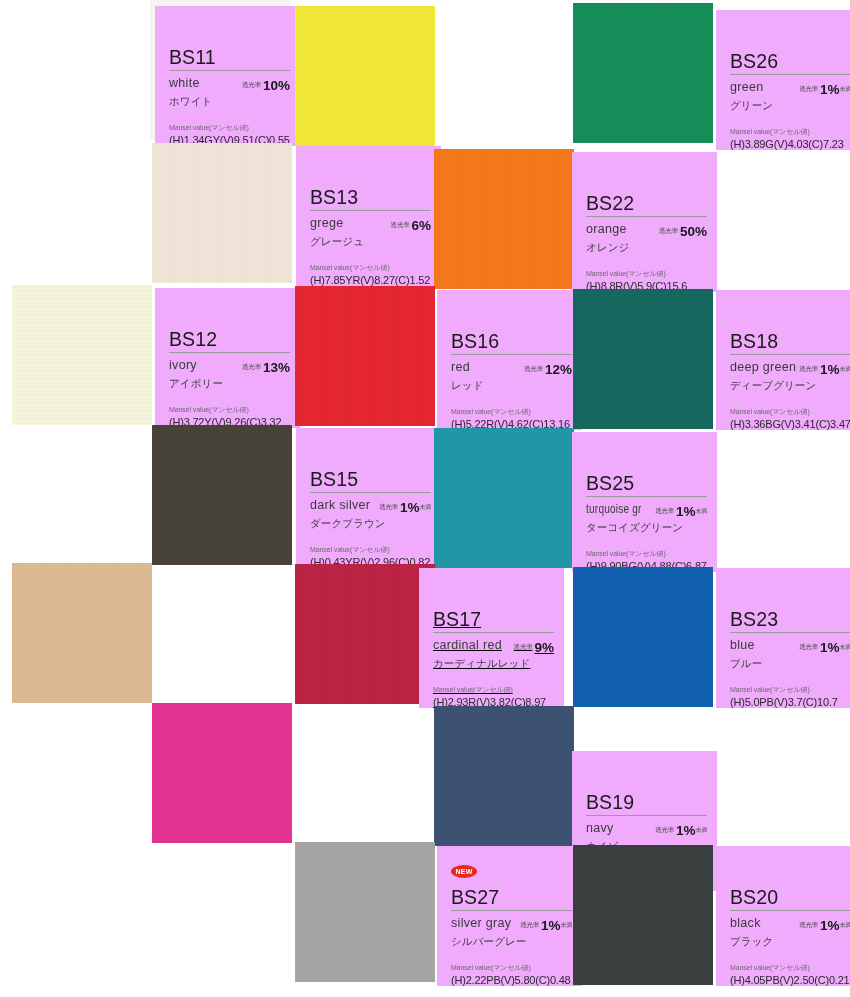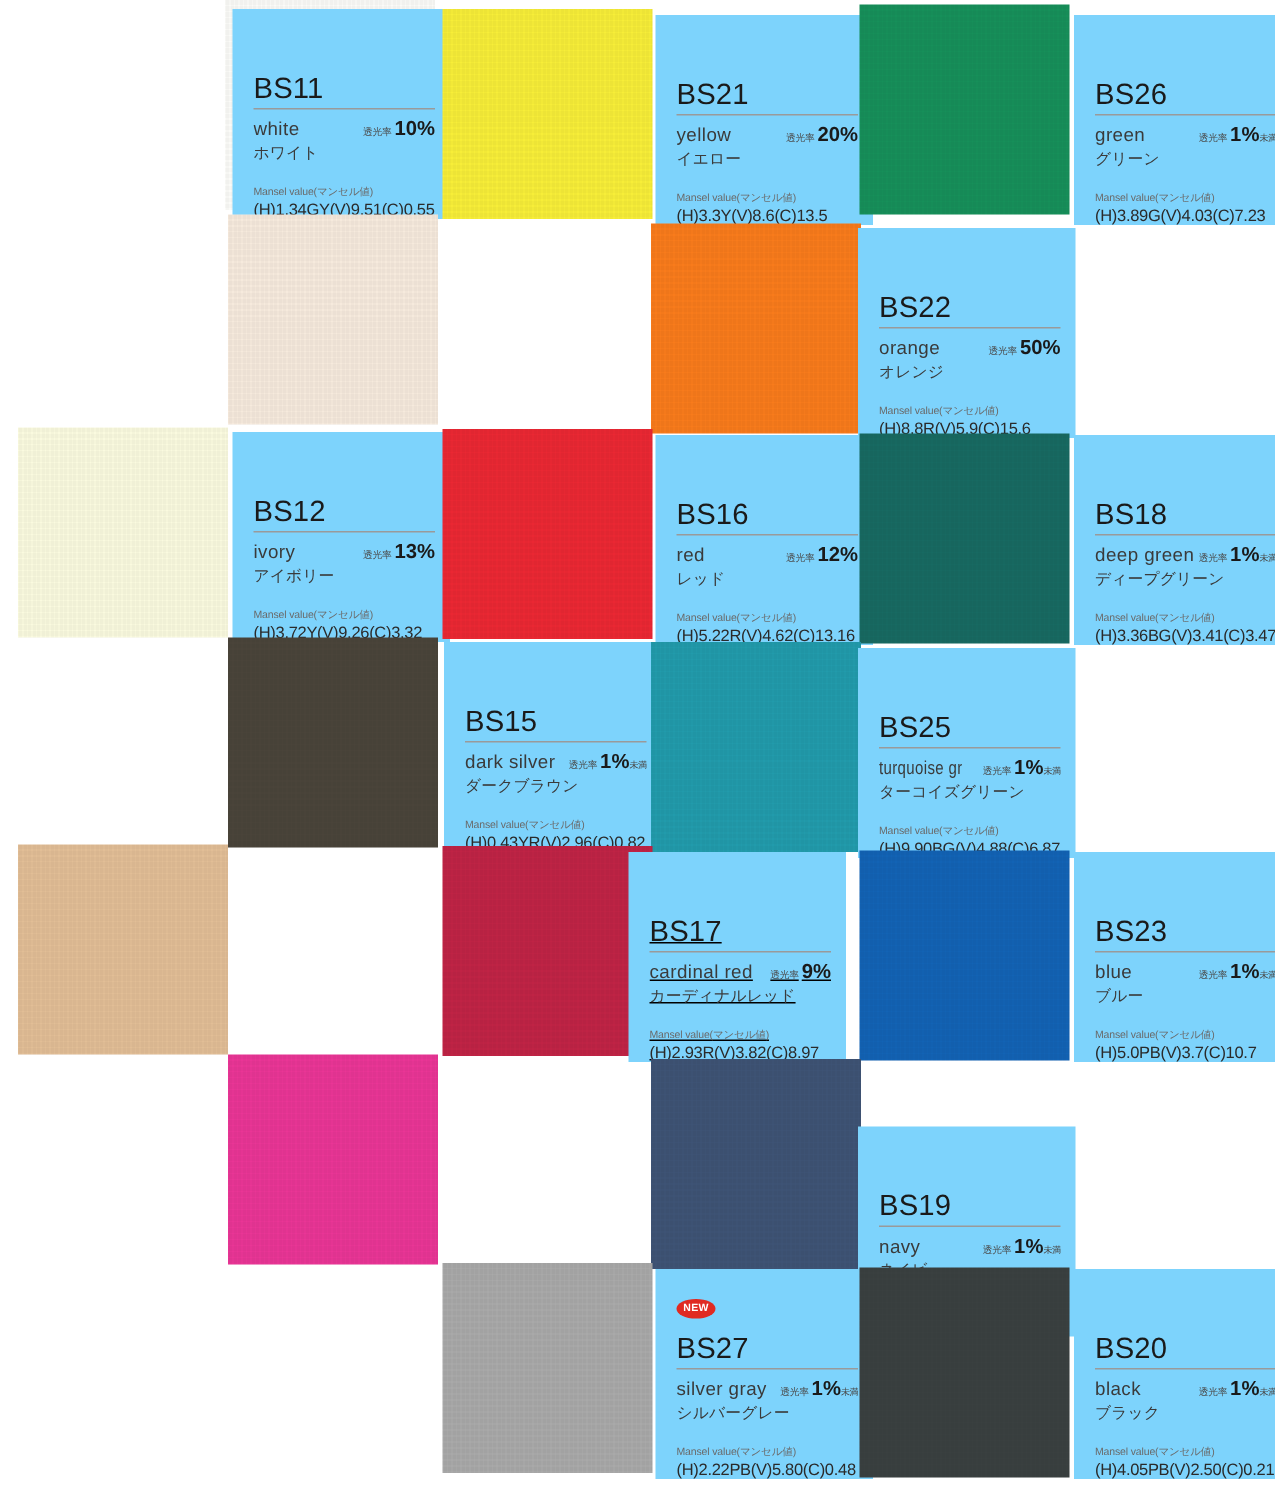--- a/index.html
+++ b/index.html
@@ -25,21 +25,21 @@
     background:
       repeating-linear-gradient(90deg, rgba(255,255,255,0.055) 0px, rgba(255,255,255,0.055) 1px, rgba(0,0,0,0.035) 1px, rgba(0,0,0,0.035) 3px),
       repeating-linear-gradient(0deg, rgba(255,255,255,0.04) 0px, rgba(255,255,255,0.04) 1px, rgba(0,0,0,0.03) 1px, rgba(0,0,0,0.03) 4px);
     mix-blend-mode: multiply;
     opacity: .55;
   }
   
   .cell {
     position: absolute;
     width: 145px; height: 140px;
-    background: #7dd3fc;
+    background: #f0abfc;
     padding: 0 4px 0 14px;
     display: flex;
     flex-direction: column;
     justify-content: flex-start;
   }
   .cell .pad { height: 40px; }
   .code-wrap {
     position: relative;
     display: flex; align-items: flex-end;
     height: 26px;
@@ -78,21 +78,21 @@
     color: #3a3a3a;
     letter-spacing: .3px;
     white-space: nowrap;
     flex: 0 1 auto;
     overflow: hidden;
   }
   .ename.sq { transform: scaleX(.80); transform-origin: left center; width: 125%; }
   .trans {
     margin-left: auto;
     white-space: nowrap;
-    display: flex; align-items: flex-end;
+    display: flex; align-items: center;
   }
   .tlabel { font-size: 6.5px; color: #4a4a4a; letter-spacing: -.2px; }
   .tval { font-size: 13.5px; font-weight: bold; color: #1a1a1a; margin-left: 2px; }
   .tsuf { font-size: 6px; color: #4a4a4a; letter-spacing: -.3px; }
   .jname {
     font-size: 10.5px;
     color: #3a3a3a;
     margin-top: 2px;
     letter-spacing: .1px;
   }
@@ -127,58 +127,58 @@
           <span class="tlabel">透光率</span>
           <span class="tval">10%</span>
           <span class="tsuf"></span>
         </span>
       </div>
       <div class="jname">ホワイト</div>
       <div class="mtitle">Mansel value(マンセル値)</div>
       <div class="mval">(H)1.34GY(V)9.51(C)0.55</div>
     </div>
     <div class="swatch tex" style="left: 295px; top: 6px; background: rgb(247, 238, 56);"></div>
-    <div class="cell" style="left: 437px; top: 10px;">
-      <div class="pad"></div>
-      <div class="code-wrap">
-        <span class="code">BS21</span>
-      </div>
-      <div class="rule"></div>
-      <div class="row1">
-        <span class="ename">yellow</span>
-        <span class="trans">
-          <span class="tlabel">透光率</span>
-          <span class="tval">20%</span>
-          <span class="tsuf"></span>
-        </span>
-      </div>
-      <div class="jname">イエロー</div>
-      <div class="mtitle">Mansel value(マンセル値)</div>
-      <div class="mval">(H)3.3Y(V)8.6(C)13.5</div>
-    </div>
     <div class="swatch tex" style="left: 573px; top: 3px; background: rgb(22, 144, 90);"></div>
     <div class="cell" style="left: 716px; top: 10px;">
       <div class="pad"></div>
       <div class="code-wrap">
         <span class="code">BS26</span>
       </div>
       <div class="rule"></div>
       <div class="row1">
         <span class="ename">green</span>
         <span class="trans">
           <span class="tlabel">透光率</span>
           <span class="tval">1%</span>
           <span class="tsuf">未満</span>
         </span>
       </div>
       <div class="jname">グリーン</div>
       <div class="mtitle">Mansel value(マンセル値)</div>
       <div class="mval">(H)3.89G(V)4.03(C)7.23</div>
     </div>
     <div class="swatch tex" style="left: 152px; top: 143px; background: rgb(246, 234, 221);"></div>
+    <div class="cell" style="left: 296px; top: 146px;">
+      <div class="pad"></div>
+      <div class="code-wrap">
+        <span class="code">BS13</span>
+      </div>
+      <div class="rule"></div>
+      <div class="row1">
+        <span class="ename">grege</span>
+        <span class="trans">
+          <span class="tlabel">透光率</span>
+          <span class="tval">6%</span>
+          <span class="tsuf"></span>
+        </span>
+      </div>
+      <div class="jname">グレージュ</div>
+      <div class="mtitle">Mansel value(マンセル値)</div>
+      <div class="mval">(H)7.85YR(V)8.27(C)1.52</div>
+    </div>
     <div class="swatch tex" style="left: 434px; top: 149px; background: rgb(249, 123, 27);"></div>
     <div class="cell" style="left: 572px; top: 152px;">
       <div class="pad"></div>
       <div class="code-wrap">
         <span class="code">BS22</span>
       </div>
       <div class="rule"></div>
       <div class="row1">
         <span class="ename">orange</span>
         <span class="trans">

